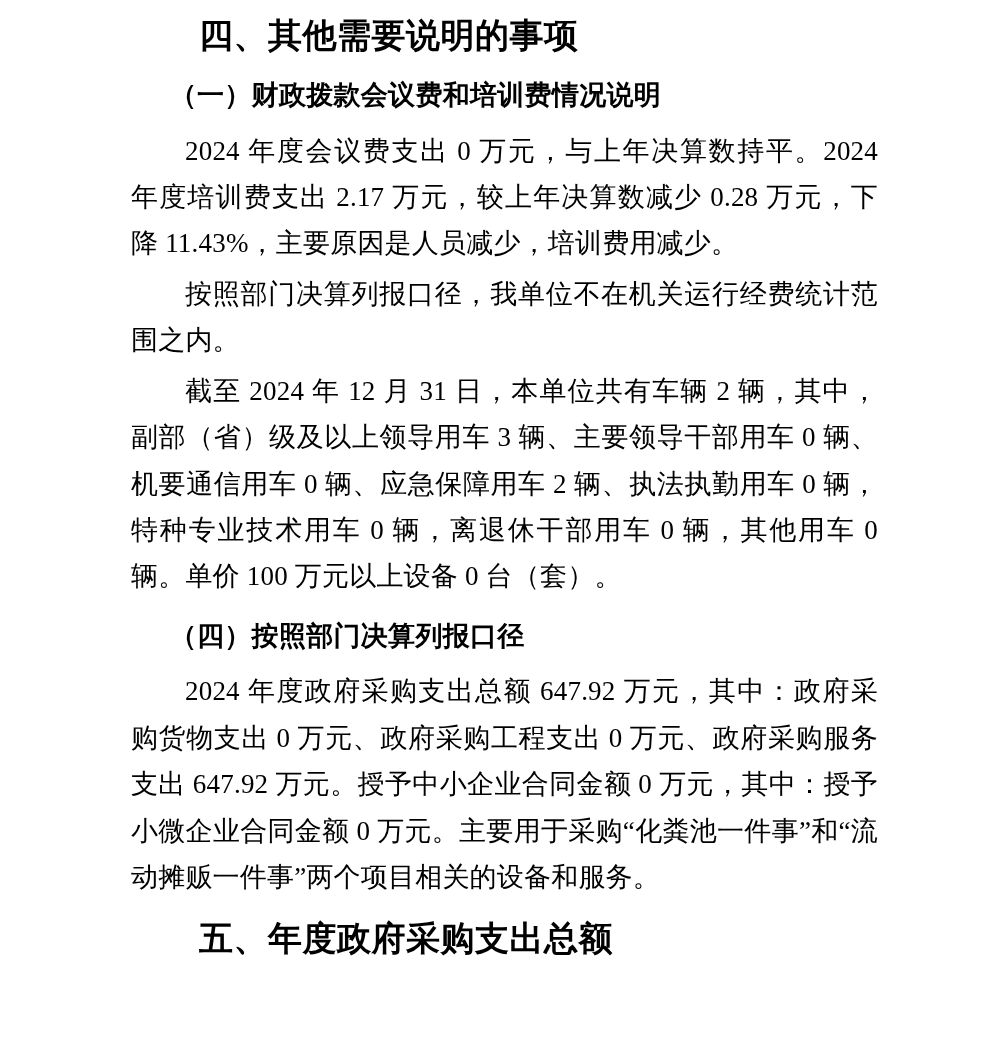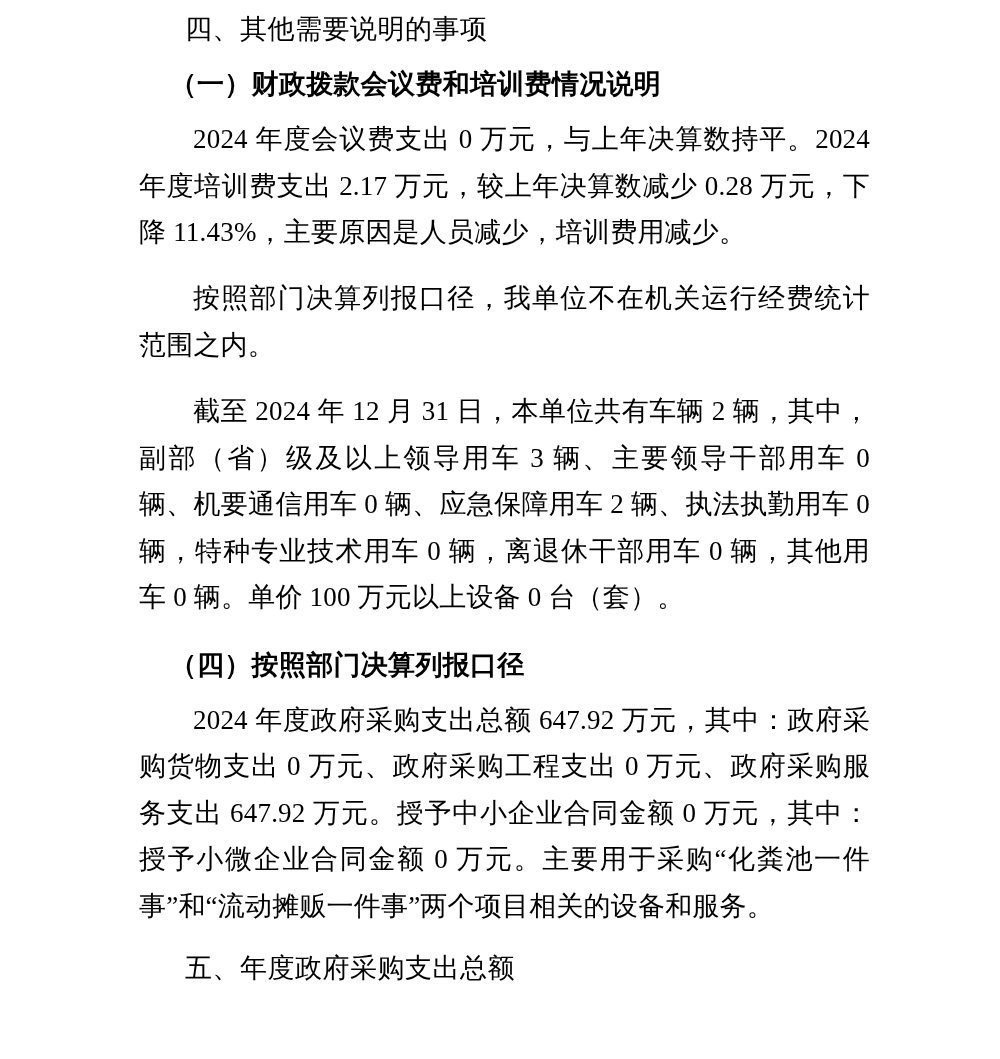--- a/index.html
+++ b/index.html
@@ -15,41 +15,41 @@
     overflow: hidden;
   }
   .page {
     box-sizing: border-box;
     width: 1000px;
     height: 1059px;
     padding: 8px 122px 0 131px;
   }
   .heading {
     font-family: "Liberation Sans", "DejaVu Sans", sans-serif;
-    font-weight: normal;
-    font-size: 27px;
+    font-weight: bold;
+    font-size: 34px;
     line-height: 1.62;
     text-indent: 2em;
     margin: 0 0 3px 0;
     letter-spacing: 0.5px;
   }
   .subheading {
     font-family: "Liberation Sans", "DejaVu Sans", sans-serif;
     font-weight: bold;
     font-size: 27px;
     line-height: 1.72;
     text-indent: 1.1em;
     margin: 9px;
     letter-spacing: 0.3px;
   }
   .para {
     font-size: 27px;
     line-height: 1.72;
     text-indent: 2em;
-    margin: 8px;
+    margin: 0;
     text-align: justify;
     text-justify: inter-ideograph;
     letter-spacing: 0.2px;
   }
   .spacer-sm { height: 4px; }
   .spacer-md { height: 10px; }
 </style>
 </head>
 <body>
 

